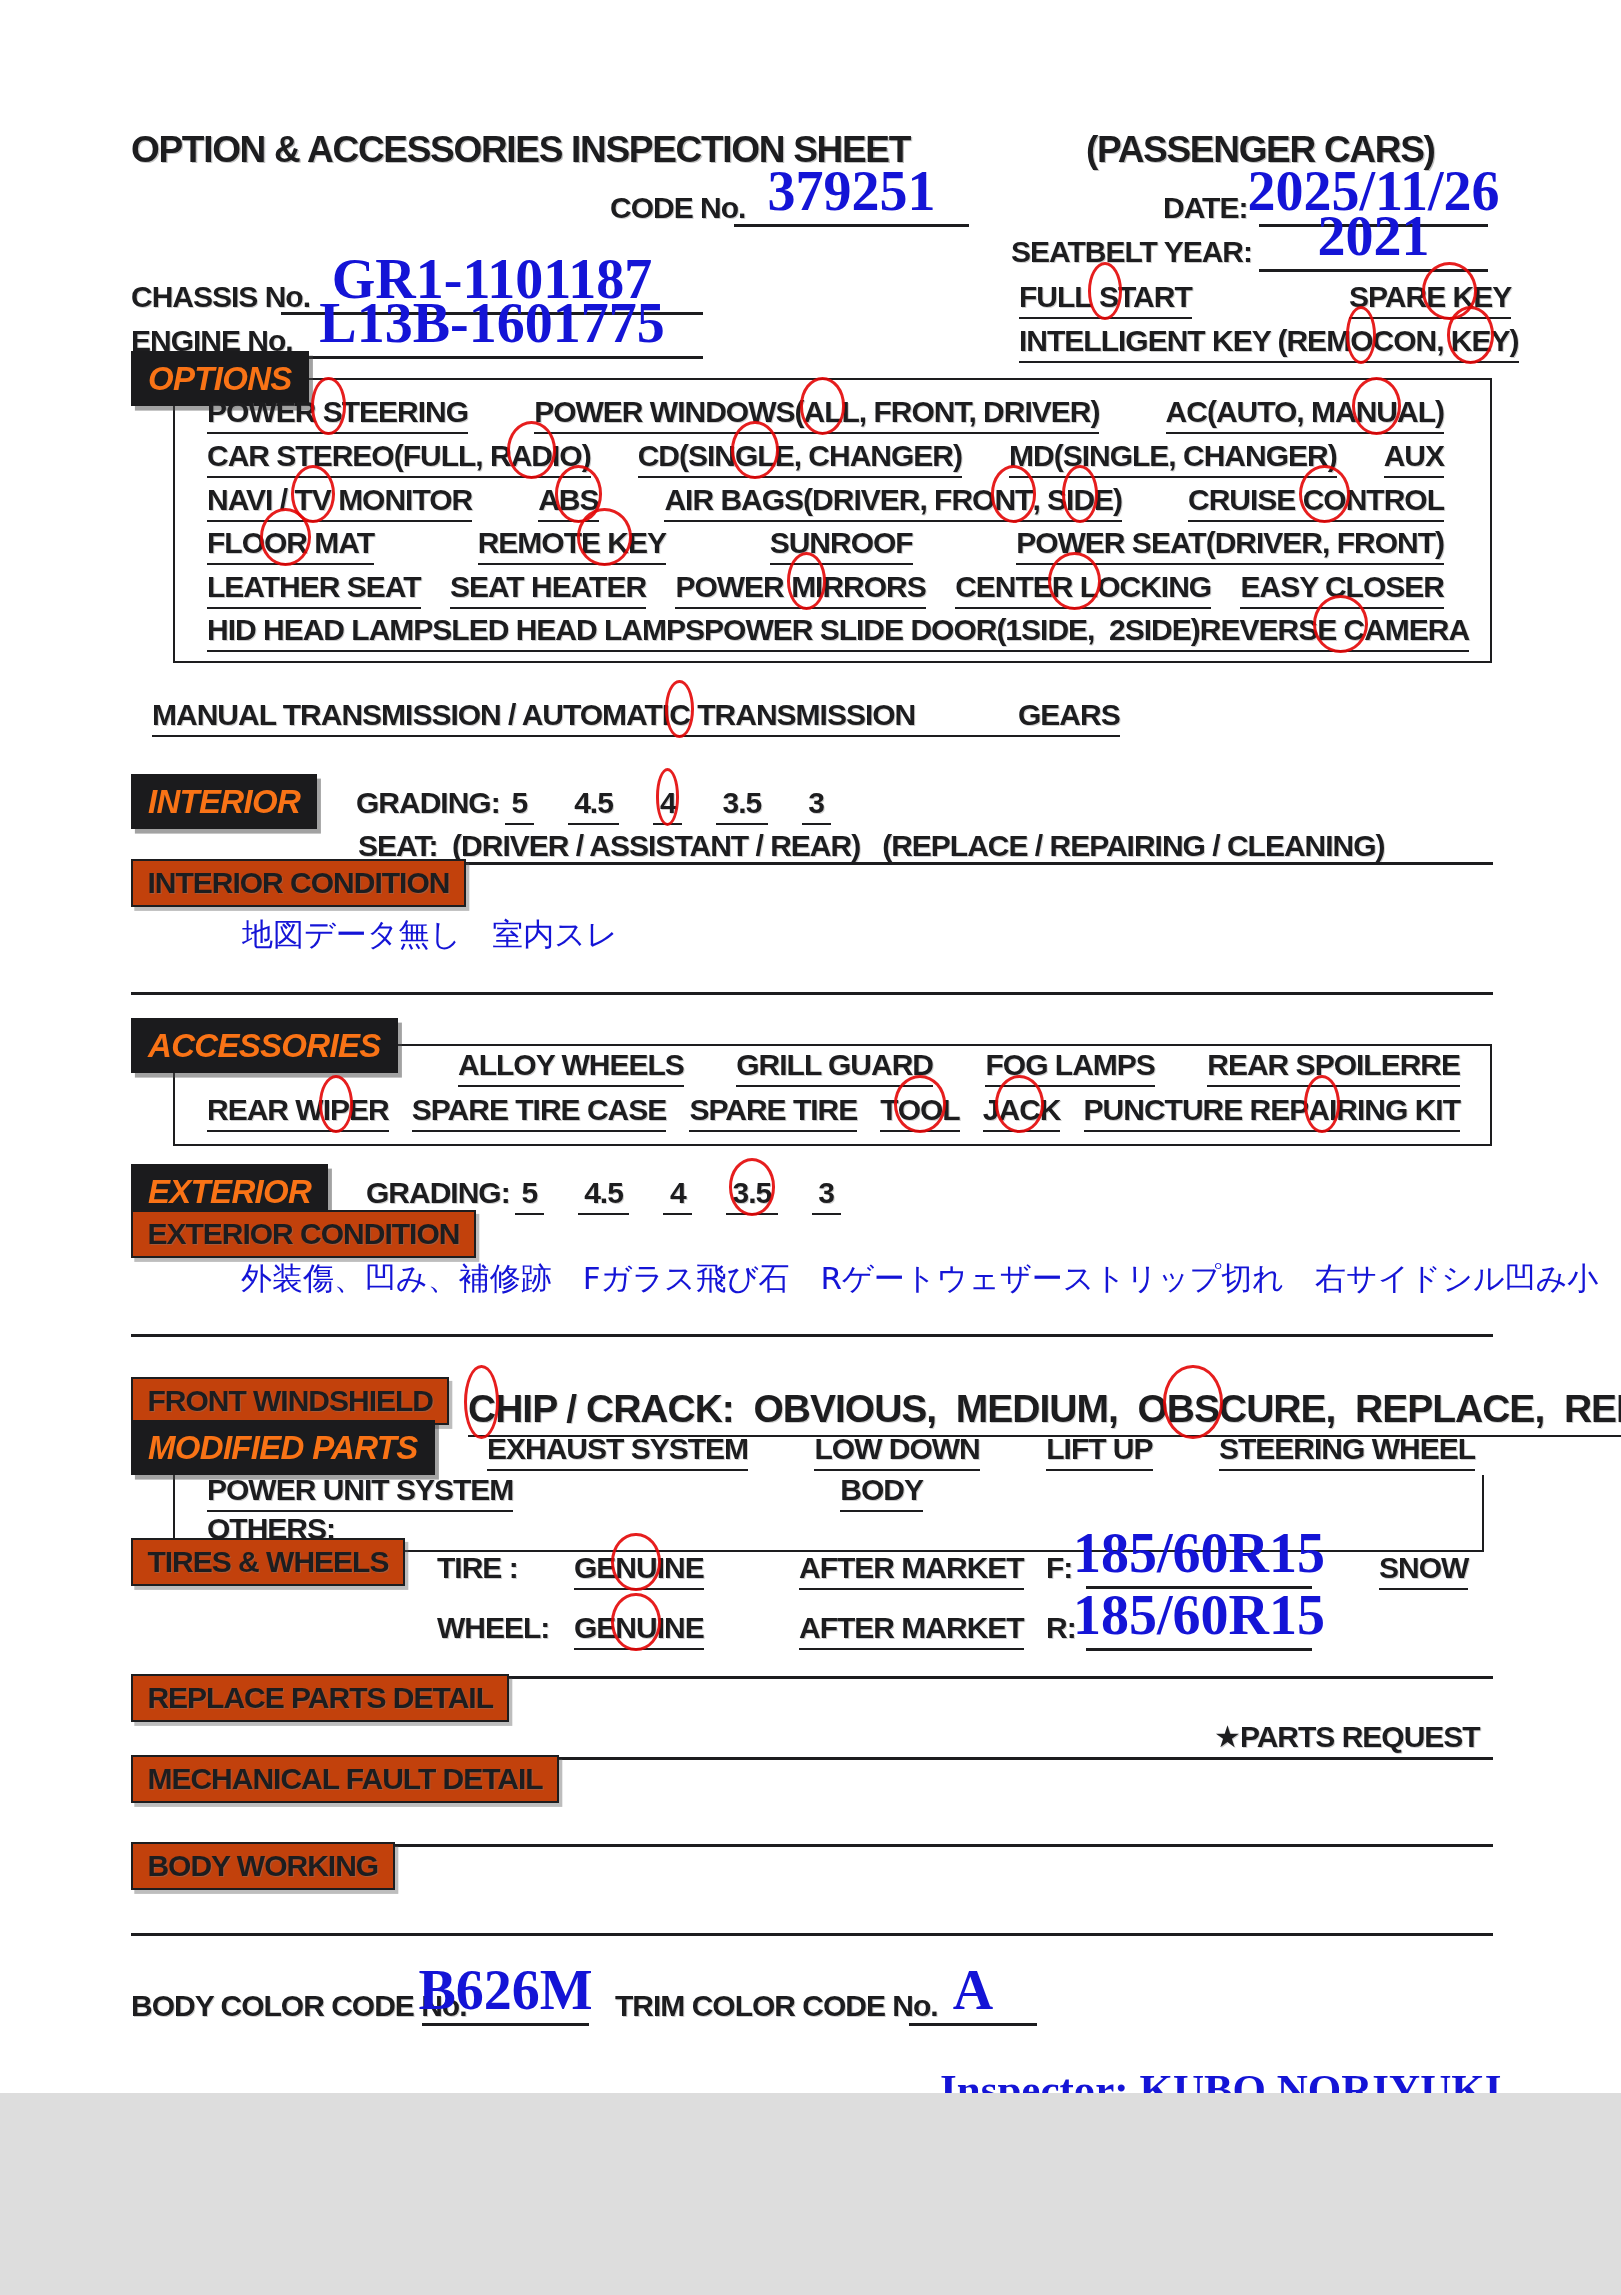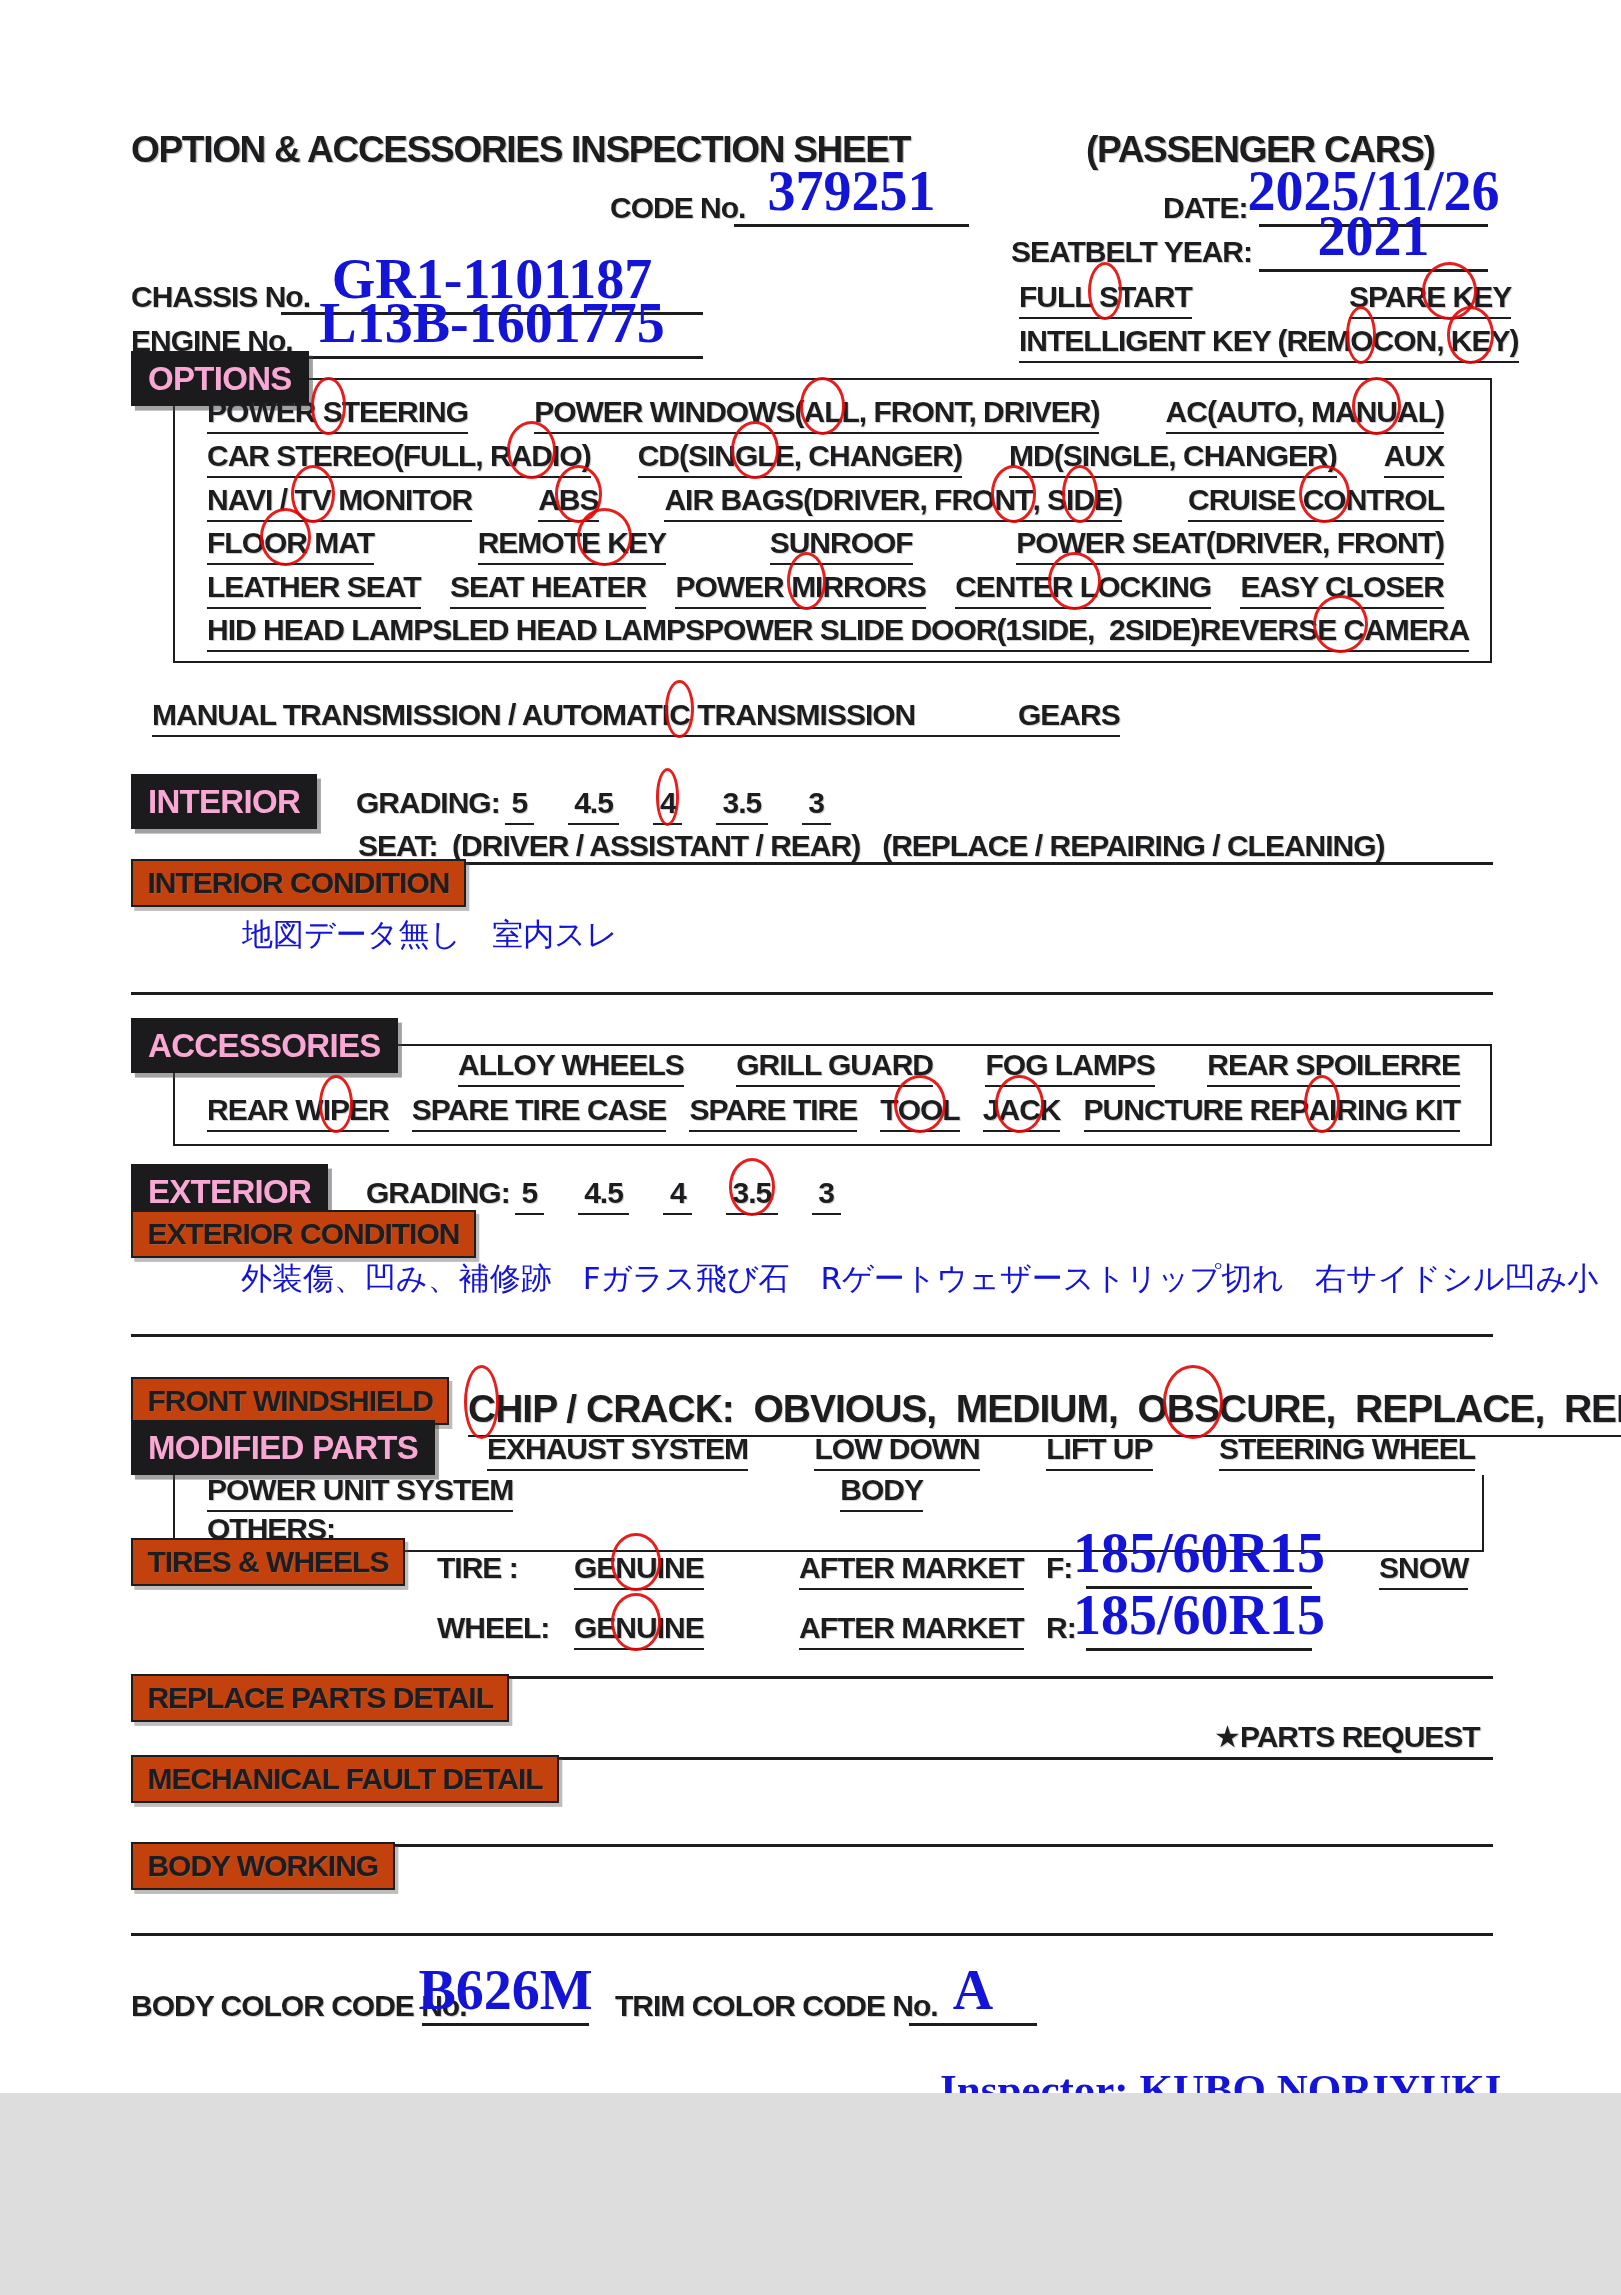--- a/index.html
+++ b/index.html
@@ -3,22 +3,22 @@
 <meta charset="utf-8">
 <style>
   html,body{margin:0;padding:0;background:#ddd;}
   .page{position:relative;width:1622px;height:2093px;background:#ffffff;overflow:hidden;
         font-family:"Liberation Sans","DejaVu Sans",sans-serif;color:#1d1d1f;font-weight:600;}
   .abs{position:absolute;white-space:pre;}
   .t{font-size:30px;letter-spacing:-1px;line-height:1.1;text-shadow:1px 1px 0 rgba(130,130,130,.38);text-align:center;}
   .t44{font-size:39px;}
   .title{font-size:37px;font-weight:700;letter-spacing:-1.3px;line-height:1.05;
          text-shadow:1.3px 1.3px 0 rgba(110,110,110,.42);}
-  .blk{background:#1b1b1d;color:#f9a8d4;font-size:33px;font-weight:700;letter-spacing:-0.7px;
-       padding:8.5px 17px;box-shadow:3.9px 4.6px 0 rgba(70,70,70,.5);}
+  .blk{background:#1b1b1d;color:#f97316;font-size:33px;font-weight:700;letter-spacing:-0.7px;
+       padding:8.5px 17px;box-shadow:3.9px 4.6px 0 rgba(70,70,70,.5);font-style:italic;}
   .wbox{background:#c2410c;border:2.6px solid #1d1d1f;padding:5.2px 14.4px;font-size:30px;letter-spacing:-1px;
         box-shadow:3.3px 3.9px 0 rgba(90,90,90,.4);text-shadow:1px 1px 0 rgba(130,130,130,.38);}
   .frame{border:2.6px solid #1d1d1f;}
   .frame-lrb{border:2.6px solid #1d1d1f;border-top:none;}
   .hr{position:absolute;height:3.3px;background:#1d1d1f;}
   .row{display:flex;justify-content:space-between;align-items:baseline;}
   .row.start{justify-content:flex-start;column-gap:327px;}
   .row .item{border-bottom:2.6px solid #1d1d1f;padding-bottom:3.9px;white-space:pre;}
   .ul-item{border-bottom:2.6px solid #1d1d1f;padding-bottom:3.9px;white-space:pre;display:inline-block;}
   .grades{display:flex;align-items:baseline;column-gap:34px;}

